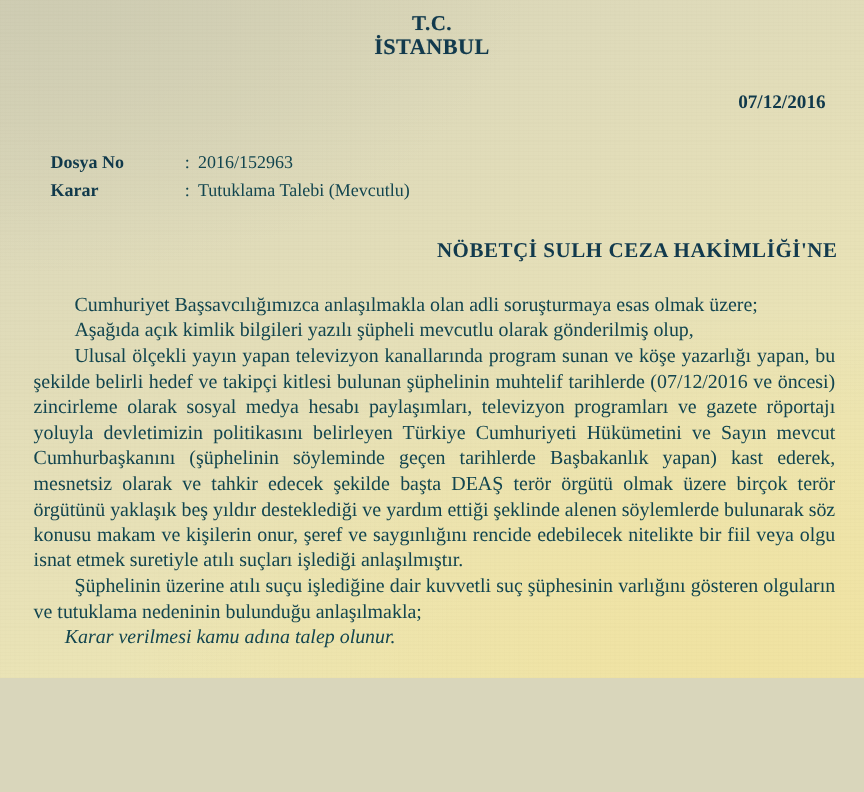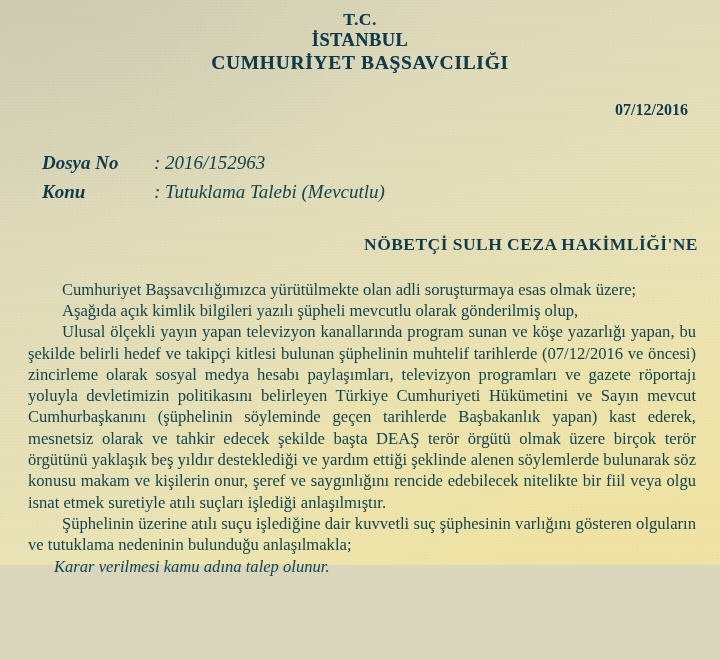--- a/index.html
+++ b/index.html
@@ -59,23 +59,22 @@
     font-weight: bold;
     margin-top: 26px;
     padding-right: 10px;
     color: #10394b;
   }
 
   
   .meta {
     margin-top: 30px;
     padding-left: 20px;
-    font-size: 19px;
+    font-size: 15px;
     line-height: 1.52;
-    font-style: italic;
   }
   .meta-row { display: flex; }
   .meta-label {
     width: 112px;
     font-weight: bold;
     flex: 0 0 112px;
     color: #10394b;
   }
   .meta-sep { width: 11px; flex: 0 0 11px; }
   .meta-value { font-weight: normal; }
@@ -114,43 +113,42 @@
 <body>
 
 <div id="page">
   <div id="grain"></div>
 
   <div class="layer">
 
     <div class="letterhead">
       <div class="lh-tc">T.C.</div>
       <div class="lh-city">İSTANBUL</div>
-      <div class="lh-office">CUMHURİYET BAŞSAVCILIĞI</div>
     </div>
 
     <div class="date-row">07/12/2016</div>
 
     <div class="meta">
       <div class="meta-row">
         <span class="meta-label">Dosya No</span>
         <span class="meta-sep">:</span>
         <span class="meta-value">2016/152963</span>
       </div>
       <div class="meta-row">
-        <span class="meta-label">Konu</span>
+        <span class="meta-label">Karar</span>
         <span class="meta-sep">:</span>
         <span class="meta-value">Tutuklama Talebi (Mevcutlu)</span>
       </div>
     </div>
 
     <div class="addressee">NÖBETÇİ SULH CEZA HAKİMLİĞİ'NE</div>
 
     <div class="body-block">
 
-      <p class="para indent gap-lg no-just">Cumhuriyet Başsavcılığımızca yürütülmekte olan adli soruşturmaya esas olmak üzere;</p>
+      <p class="para indent gap-lg no-just">Cumhuriyet Başsavcılığımızca anlaşılmakla olan adli soruşturmaya esas olmak üzere;</p>
 
       <p class="para indent no-just">Aşağıda açık kimlik bilgileri yazılı şüpheli mevcutlu olarak gönderilmiş olup,</p>
 
       <p class="para indent">Ulusal ölçekli yayın yapan televizyon kanallarında program sunan ve köşe yazarlığı yapan, bu şekilde belirli hedef  ve takipçi kitlesi bulunan şüphelinin muhtelif tarihlerde (07/12/2016 ve öncesi) zincirleme olarak sosyal medya hesabı paylaşımları, televizyon programları ve gazete röportajı yoluyla devletimizin politikasını belirleyen Türkiye Cumhuriyeti Hükümetini ve Sayın mevcut  Cumhurbaşkanını (şüphelinin söyleminde geçen tarihlerde Başbakanlık yapan) kast ederek, mesnetsiz olarak ve tahkir edecek şekilde başta DEAŞ terör örgütü olmak üzere birçok terör örgütünü yaklaşık beş yıldır desteklediği ve yardım ettiği şeklinde alenen söylemlerde bulunarak söz konusu makam ve kişilerin onur, şeref ve saygınlığını rencide edebilecek nitelikte bir fiil veya olgu isnat etmek suretiyle atılı suçları işlediği anlaşılmıştır.</p>
 
       <p class="para indent gap-lg">Şüphelinin üzerine atılı suçu işlediğine dair kuvvetli suç şüphesinin varlığını gösteren olguların ve tutuklama nedeninin bulunduğu anlaşılmakla;</p>
 
 
       <p class="para indent-sm gap-sm no-just">Karar verilmesi kamu adına talep olunur.</p>
 

